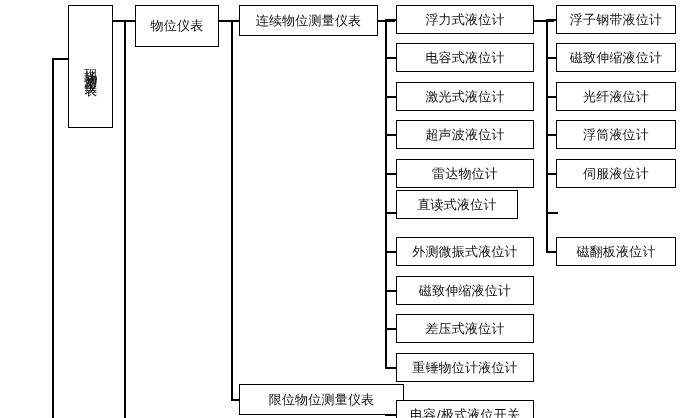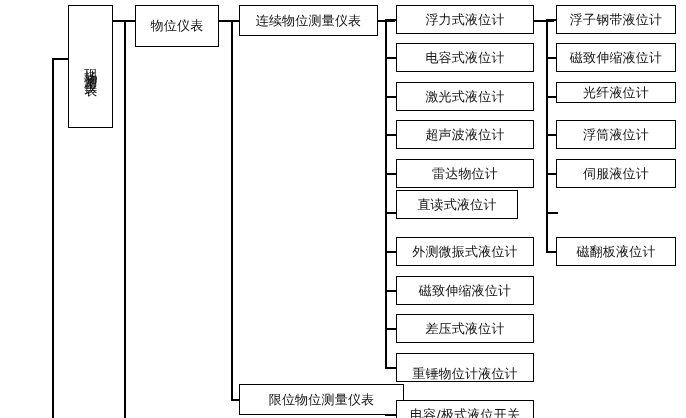--- a/index.html
+++ b/index.html
@@ -138,41 +138,41 @@
   <div class="node" style="left:396px; top:276px; width:138px; height:29px;">
     <span class="node-label">磁致伸缩液位计</span>
   </div>
 
   <div class="conn h" style="left:385px; top:328px; width:12px;"></div>
   <div class="node" style="left:396px; top:314px; width:138px; height:29px;">
     <span class="node-label">差压式液位计</span>
   </div>
 
   <div class="conn h" style="left:385px; top:367px; width:12px;"></div>
-  <div class="node" style="left:396px; top:353px; width:138px; height:29px;align-items:flex-end;">
+  <div class="node" style="left:396px; top:353px; width:138px; height:29px;">
     <span class="node-label">重锤物位计液位计</span>
   </div>
 
   <div class="conn h" style="left:385px; top:414px; width:12px;"></div>
   <div class="node" style="left:396px; top:400px; width:138px; height:29px;">
     <span class="node-label">电容/极式液位开关</span>
   </div>
 
   <div class="conn h" style="left:546px; top:19px; width:12px;"></div>
   <div class="node" style="left:556px; top:5px; width:120px; height:29px;">
     <span class="node-label">浮子钢带液位计</span>
   </div>
 
   <div class="conn h" style="left:546px; top:57px; width:12px;"></div>
   <div class="node" style="left:556px; top:43px; width:120px; height:29px;">
     <span class="node-label">磁致伸缩液位计</span>
   </div>
 
   <div class="conn h" style="left:546px; top:96px; width:12px;"></div>
-  <div class="node" style="left:556px; top:82px; width:120px; height:21px;">
+  <div class="node" style="left:556px; top:82px; width:120px; height:29px;">
     <span class="node-label">光纤液位计</span>
   </div>
 
   <div class="conn h" style="left:546px; top:134px; width:12px;"></div>
   <div class="node" style="left:556px; top:120px; width:120px; height:29px;">
     <span class="node-label">浮筒液位计</span>
   </div>
 
   <div class="conn h" style="left:546px; top:173px; width:12px;"></div>
   <div class="node" style="left:556px; top:159px; width:120px; height:29px;">

